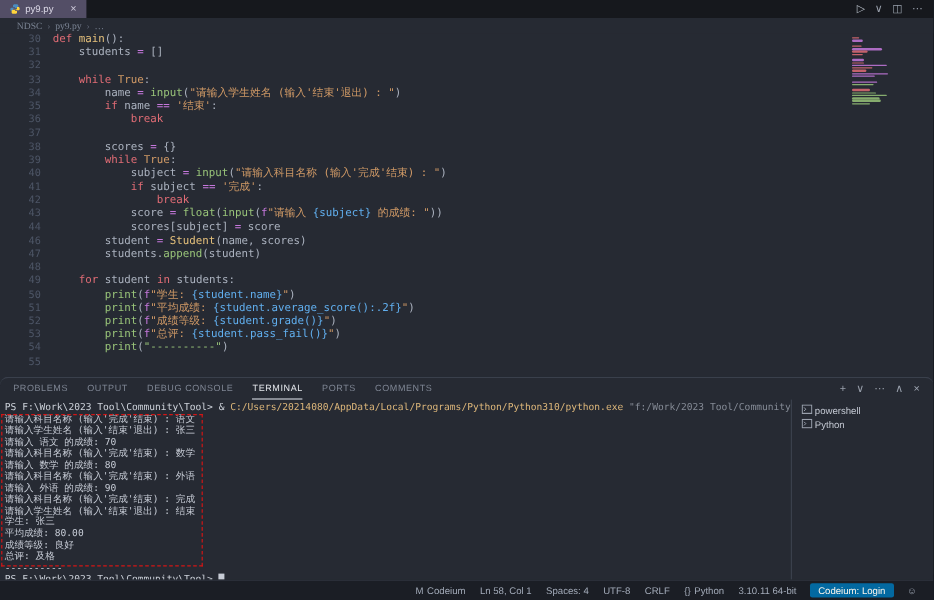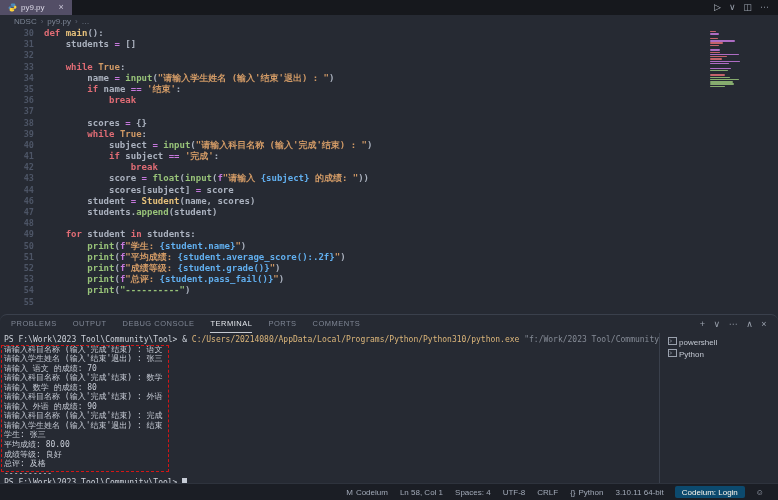--- a/index.html
+++ b/index.html
@@ -10,28 +10,28 @@
   
   .tabstrip{display:flex;align-items:stretch;height:15px;background:#16181d;}
   .tab{display:flex;align-items:center;gap:4px;padding:0 8px;background:#534e66;color:#dbd8e6;font-size:8px;cursor:pointer;}
   .tab .pyicon svg{display:block;}
   .tab-close{margin-left:10px;color:#c9c5d6;font-size:9px;line-height:9px;}
   .editor-actions{margin-left:auto;display:flex;align-items:center;gap:8px;padding-right:9px;color:#9aa1ad;font-size:9px;}
   .editor-actions .ea{cursor:pointer;line-height:1;}
   .ea-run{color:#b8bfc9;}
 
   
-  .breadcrumb{height:13px;display:flex;align-items:center;gap:4px;padding-left:14px;font-size:8px;color:#7b8494;background:#262a33;}
+  .breadcrumb{height:13px;display:flex;align-items:center;gap:4px;padding-left:14px;font-size:8px;color:#7b8494;background:#262a33;font-family:Liberation Serif, serif;}
   .crumb{display:flex;align-items:center;gap:3px;cursor:pointer;}
   .crumb-sep{color:#5c6372;}
 
   
   .editor-body{position:relative;height:286px;overflow:hidden;}
   .code{font-family:"DejaVu Sans Mono",monospace;font-size:9px;line-height:11.2px;}
-  .code-line{display:flex;height:11.2px;white-space:pre;font-weight:bold;}
+  .code-line{display:flex;height:11.2px;white-space:pre;}
   .ln{flex:none;width:34px;text-align:right;padding-right:10px;color:#4d5566;font-size:8.5px;}
   .tk-kw{color:#e06c75;margin-top:16px;}
   .tk-def{color:#e5c07b;margin-top:10px;}
   .tk-cls{color:#e5c07b;}
   .tk-fn{color:#98c379;}
   .tk-str{color:#d19a66;}
   .tk-strg{color:#98c379;}
   .tk-op{color:#c678dd;}
   .tk-const{color:#d19a66;}
   .tk-f{color:#c678dd;}
@@ -56,21 +56,21 @@
   .cursor{display:inline-block;width:4.5px;height:8px;background:#c7ccd6;vertical-align:-1px;}
   .red-box{position:absolute;left:1px;top:12px;width:166px;height:125px;border:1px dashed #d21616;pointer-events:none;}
   .term-side{width:118px;border-left:1px solid #3a404c;padding-top:3px;font-size:8px;color:#c2c7d1;}
   .term-item{display:flex;align-items:center;gap:2px;height:12px;padding:0 8px;cursor:pointer;}
 
   
   .statusbar{position:absolute;left:0;right:0;bottom:0;height:16px;background:#1b1e25;border-top:1px solid #2e333d;
              display:flex;align-items:center;justify-content:flex-end;font-size:8px;color:#a2aab8;padding-right:8px;}
   .sb-item{display:flex;align-items:center;gap:3px;padding:0 6px;height:100%;cursor:pointer;}
   .sb-icon{font-size:8px;}
-  .sb-item.badge{background:#0c4a6e;color:#fdf6ec;border-radius:2px;height:12px;padding:0 7px;margin:0 5px;}
+  .sb-item.badge{background:#0369a1;color:#fdf6ec;border-radius:2px;height:12px;padding:0 7px;margin:0 5px;}
 </style>
 </head>
 <body>
 
 <div class="window">
 
   <div class="tabstrip">
     <div class="tab">
       <span class="pyicon">
         <svg width="9" height="9" viewBox="0 0 16 16">

